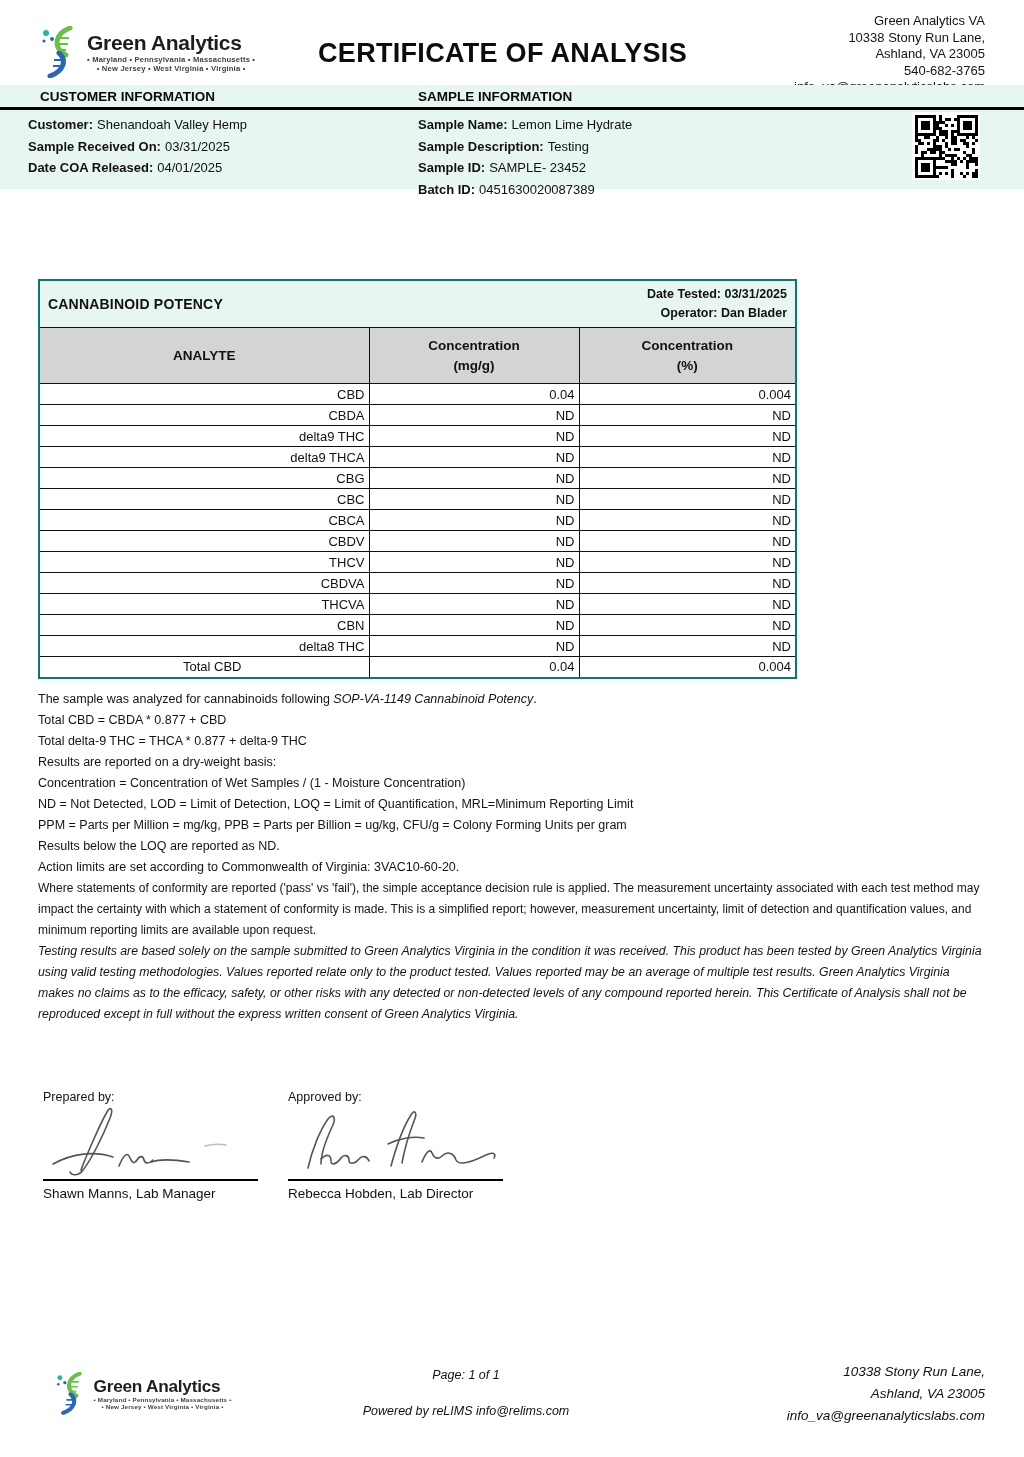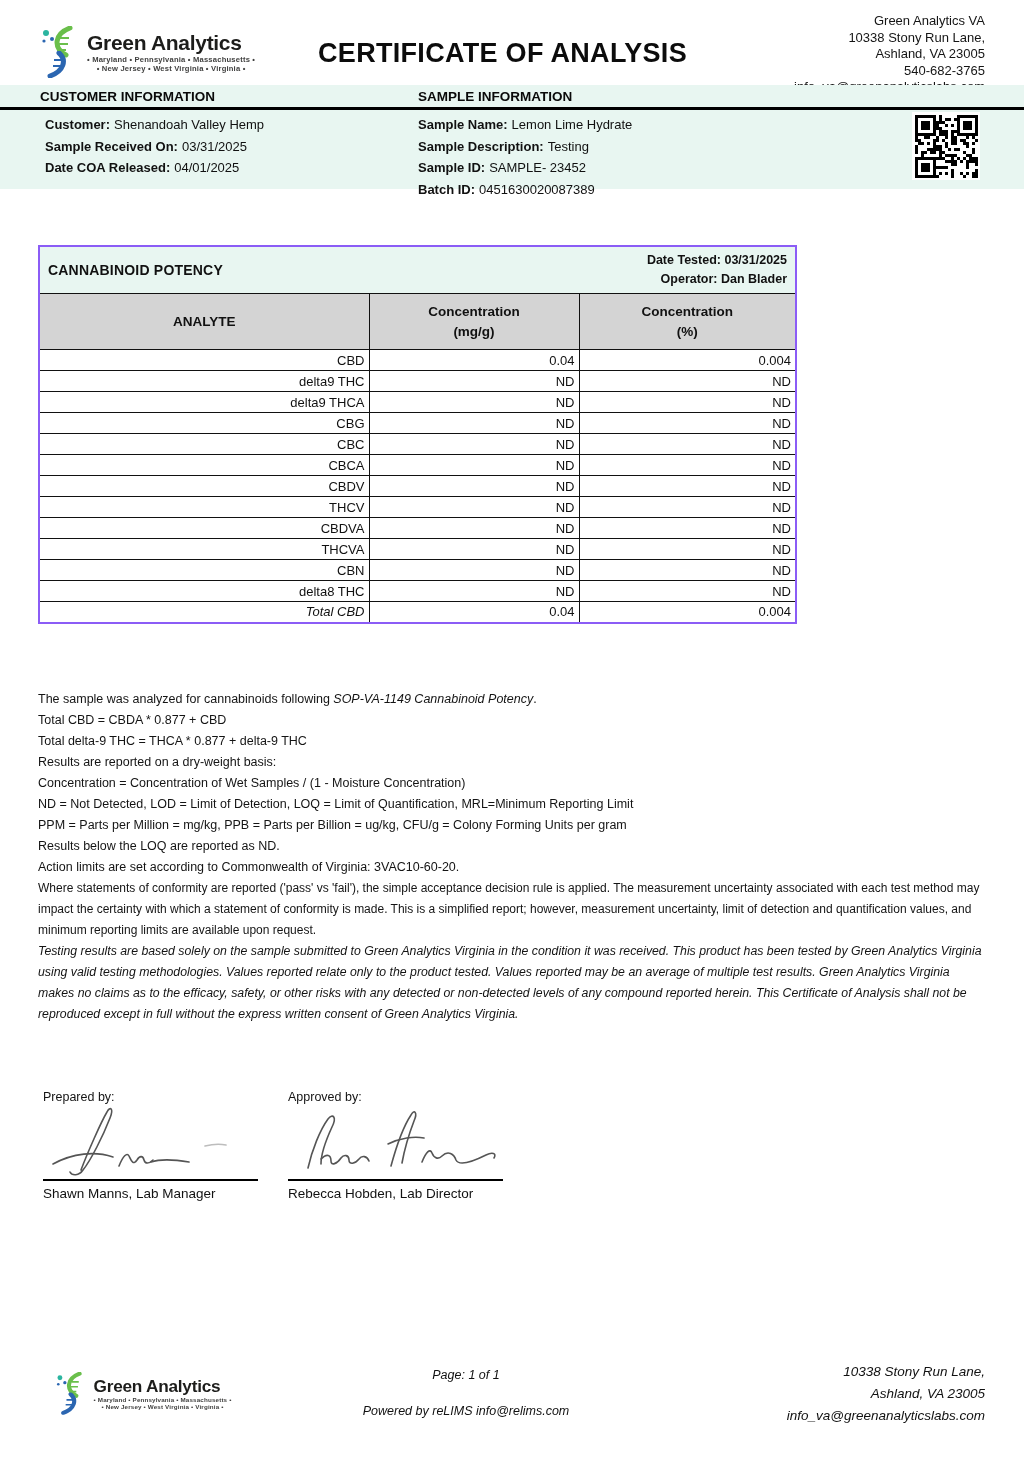--- a/index.html
+++ b/index.html
@@ -22,37 +22,37 @@
   .coa-title{position:absolute;left:0;top:38px;width:1005px;text-align:center;font-size:27px;font-weight:bold;letter-spacing:0.3px;color:#0c0c0c;}
   .lab-address{position:absolute;right:39px;top:13px;text-align:right;font-size:13px;line-height:16.5px;color:#151515;}
 
   
   .info-band{position:absolute;left:0;top:85px;width:1024px;height:104px;background:var(--band-bg);}
   .band-title{position:absolute;top:4px;font-size:13.5px;font-weight:bold;color:#0a0a0a;}
   .band-title--customer{left:40px;}
   .band-title--sample{left:418px;}
   .band-rule{position:absolute;top:22px;left:0;width:100%;height:3px;background:#000;}
   .fields{position:absolute;top:29px;font-size:13px;line-height:21.5px;}
-  .fields--customer{left:45px;}
+  .fields--customer{left:28px;}
   .fields--sample{left:418px;}
   .field .lbl{font-weight:bold;margin-right:4px;}
   .qr-box{position:absolute;left:912px;top:27px;width:68px;height:68px;background:#fff;display:flex;align-items:center;justify-content:center;}
 
   
   .potency{position:absolute;left:38px;top:245px;width:757px;}
-  table{width:100%;border-collapse:collapse;table-layout:fixed;border:2px solid #8b5cf6;}
+  table{width:100%;border-collapse:collapse;table-layout:fixed;border:2px solid #0f766e;margin-top:34px;}
   th,td{border:1.5px solid #111;}
   .title-row th{background:var(--band-bg);height:45px;padding:4px 8px;}
   .title-flex{display:flex;justify-content:space-between;align-items:center;}
   .table-title{font-size:14px;font-weight:bold;letter-spacing:0.2px;}
   .test-meta{text-align:right;font-size:12.5px;font-weight:bold;line-height:19px;}
   .cols-row th{background:var(--table-header-bg);height:56px;font-size:13.5px;font-weight:bold;vertical-align:middle;}
   .cols-row th span{display:block;line-height:20px;}
   tbody td{height:21px;text-align:right;font-size:13px;padding:0 4px;background:#fff;}
-  tbody tr.total td:first-child{text-align:right;padding-left:20px;font-style:italic;}
+  tbody tr.total td:first-child{text-align:center;padding-left:20px;}
 
   
   .notes{position:absolute;left:38px;top:689px;width:947px;font-size:12.5px;color:#141414;}
   .notes p{margin:0;line-height:21px;}
   .n-method{margin-bottom:11px;}
   .n-formulas{margin-bottom:12px;line-height:22px;}
   .n-dry{margin-bottom:7px;line-height:22px;}
   .n-abbrev{margin-bottom:7px;line-height:22px;}
   .n-loq{margin-bottom:9px;}
   .n-action{margin-bottom:7px;}
@@ -299,20 +299,25 @@
             </th>
         </tr>
       </thead>
       <tbody>
           <tr>
             <td>CBD</td>
             <td>0.04</td>
             <td>0.004</td>
           </tr>
           <tr>
+            <td>CBDA</td>
+            <td>ND</td>
+            <td>ND</td>
+          </tr>
+          <tr>
             <td>delta9 THC</td>
             <td>ND</td>
             <td>ND</td>
           </tr>
           <tr>
             <td>delta9 THCA</td>
             <td>ND</td>
             <td>ND</td>
           </tr>
           <tr>

